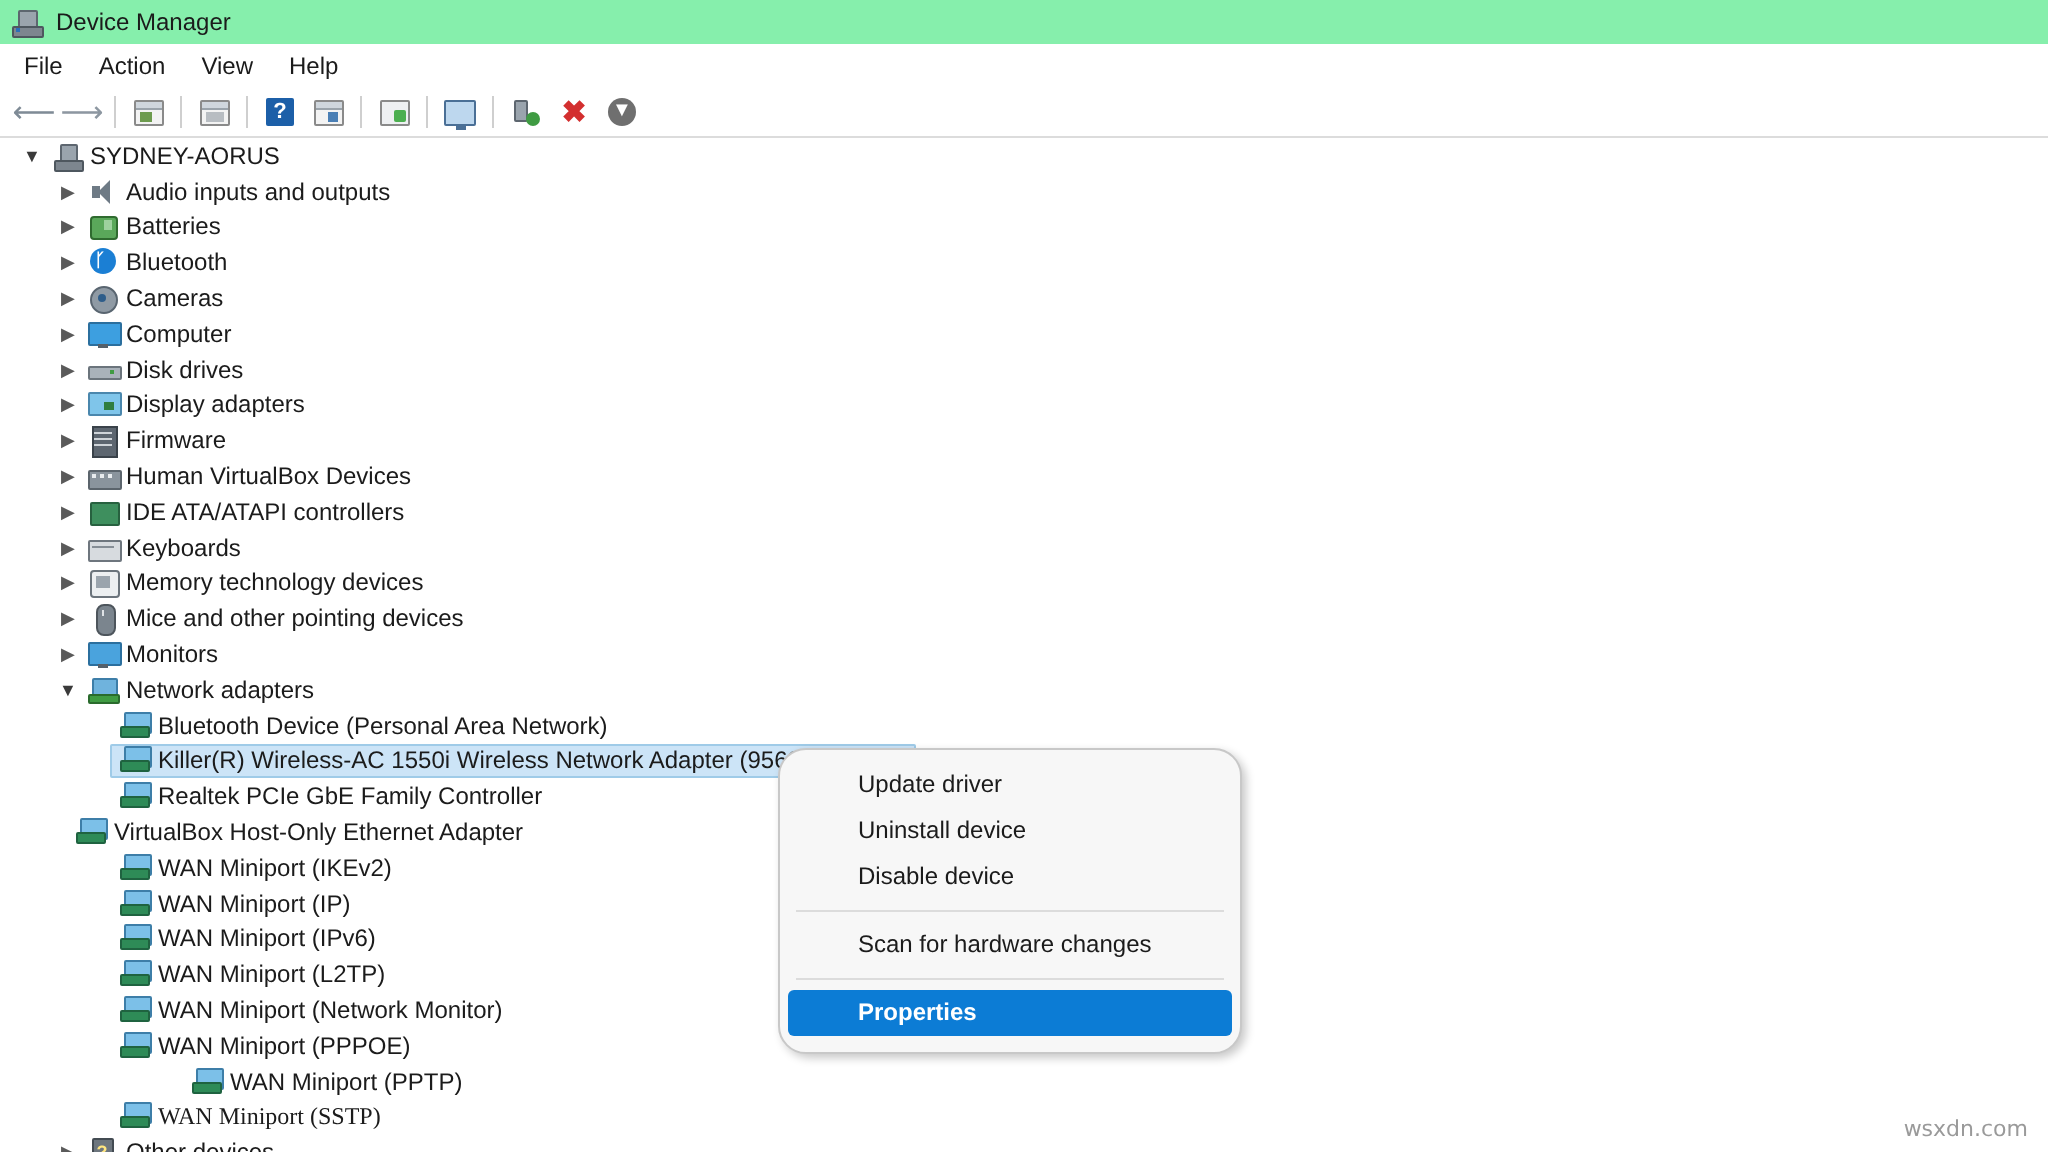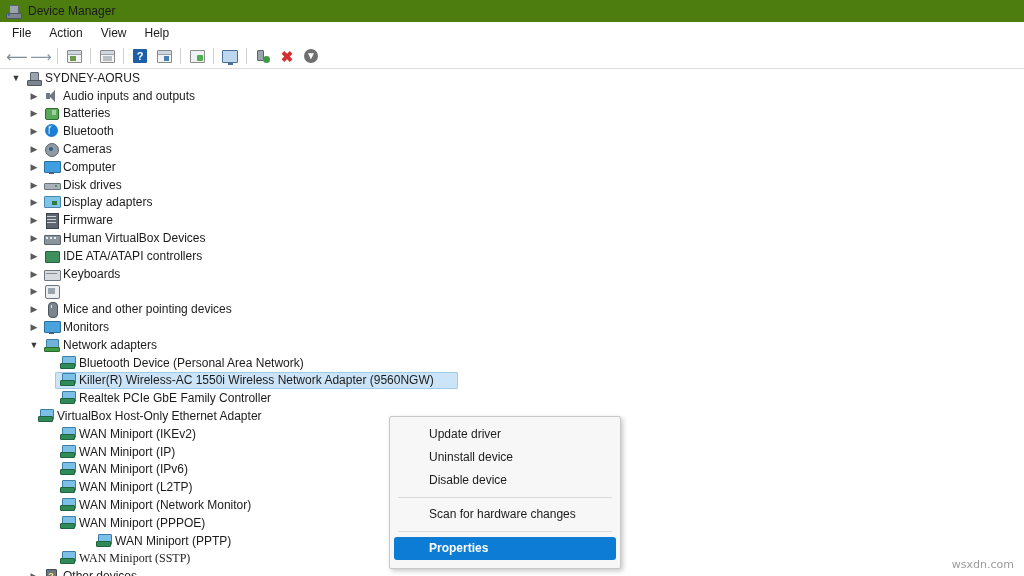--- a/index.html
+++ b/index.html
@@ -20,21 +20,21 @@
   }
 
   
   .titlebar {
     position: absolute;
     left: 0; top: 0;
     width: 1024px;
     height: 22px;
     display: flex;
     align-items: center;
-    background: #4d7c0f;
+    background: #86efac;
   }
   .titlebar-icon {
     width: 16px; height: 16px;
     margin-left: 5px;
     position: relative;
   }
   .titlebar-icon .tb-box {
     position: absolute;
     left: 4px; top: 2px;
     width: 8px; height: 7px;
@@ -456,22 +456,21 @@
   
   .ctxmenu {
     position: absolute;
     left: 389px; top: 374px;
     width: 230px;
     background: #f7f7f7;
     border: 1px solid #c8c8c8;
     box-shadow: 2px 2px 5px rgba(0,0,0,0.22);
     padding: 6px 0 8px 0;
     z-index: 50;
-    border-radius: 2px;
-    margin-top: 42px;
+    border-radius: 14px;
   }
   .ctx-item {
     height: 23px;
     line-height: 23px;
     padding-left: 35px;
     font-size: 12px;
     color: #1b1b1b;
     white-space: nowrap;
     cursor: default;
     margin: 0 4px;
@@ -711,20 +710,21 @@
     </div>
 
     <div class="row" style="padding-left:26px;">
       <span class="chev">▶</span>
       <span class="icon">
           <span class="ic ic-memtech">
             <span class="m"></span>
             <span class="inner"></span>
           </span>
         </span>
+      <span class="label">Memory technology devices</span>
     </div>
 
     <div class="row" style="padding-left:26px;">
       <span class="chev">▶</span>
       <span class="icon">
           <span class="ic ic-mouse">
             <span class="m"></span>
             <span class="w"></span>
           </span>
         </span>

